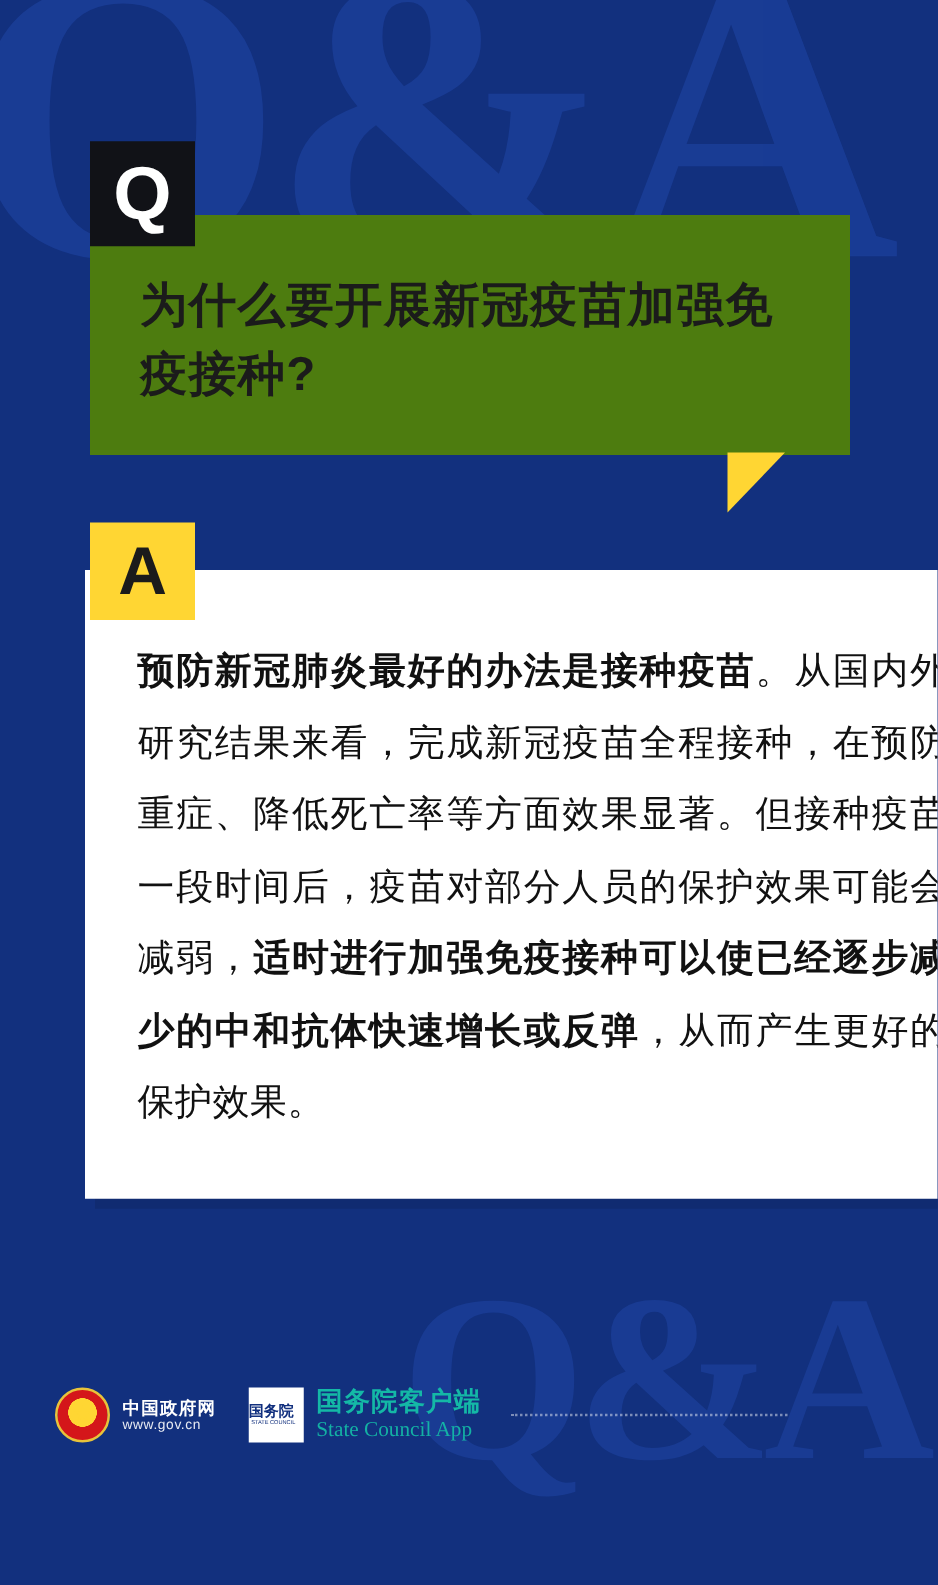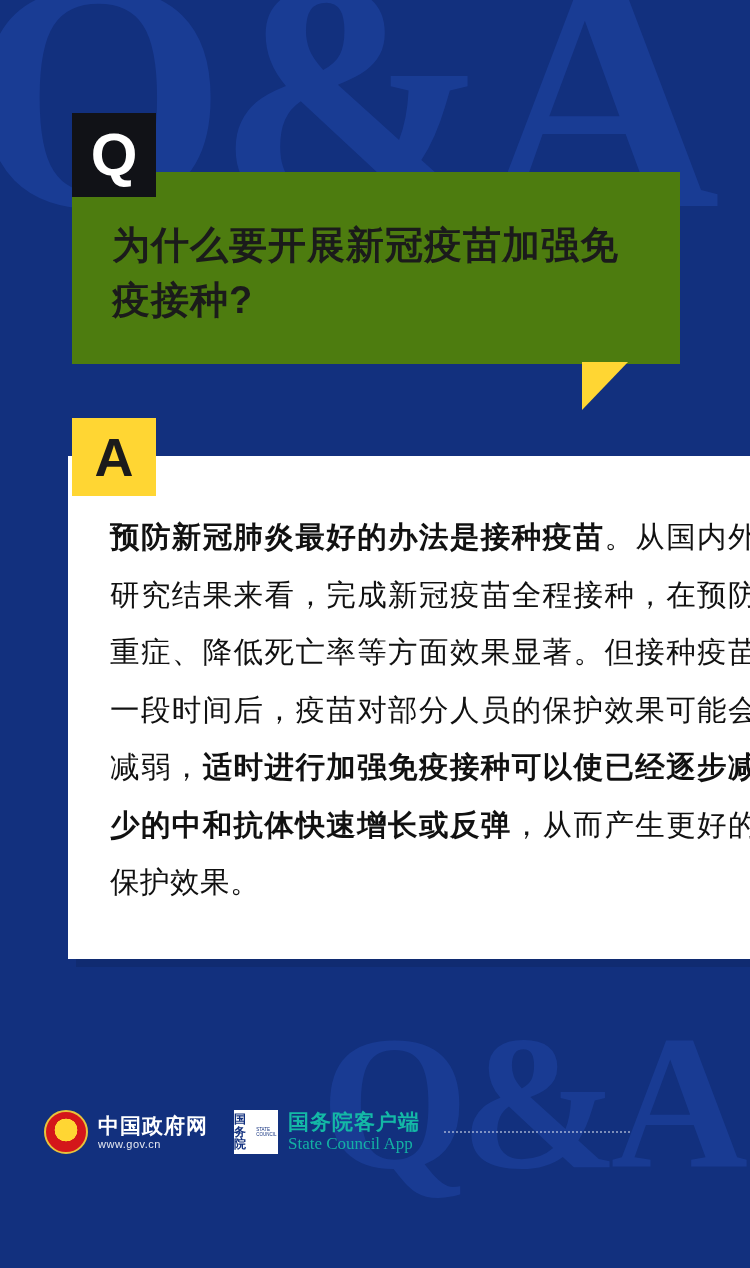--- a/index.html
+++ b/index.html
@@ -155,21 +155,21 @@
     position: absolute;
     left: 0; right: 0; top: 50%;
     transform: translateY(-52%);
     text-align: center;
     color: #ffd633;
     font-size: 17px;
     line-height: 1;
   }
   .brand-txt { color: #ffffff; }
   .brand-txt .b1 {
-    font-size: 21px;
+    font-size: 14px;
     font-weight: bold;
     letter-spacing: 1px;
     display: block;
     line-height: 1.15;
   }
   .brand-txt .b2 {
     font-size: 11px;
     letter-spacing: .5px;
     display: block;
     opacity: .9;
@@ -177,22 +177,22 @@
   }
 
   .brand2 { display: flex; align-items: center; }
   .gov-badge {
     width: 44px;
     height: 44px;
     background: #ffffff;
     color: #12307e;
     margin-right: 10px;
     display: flex;
-    flex-direction: row;
-    align-items: center;
+    flex-direction: column;
+    align-items: flex-start;
     justify-content: center;
     line-height: 1.05;
   }
   .gov-badge .g1 { font-size: 12px; font-weight: bold; }
   .gov-badge .g2 { font-size: 5px; letter-spacing: 0; transform: scale(.9); }
   .brand2-txt { color: #14b8a6; }
   .brand2-txt .c1 {
     font-size: 21px;
     font-weight: bold;
     display: block;

